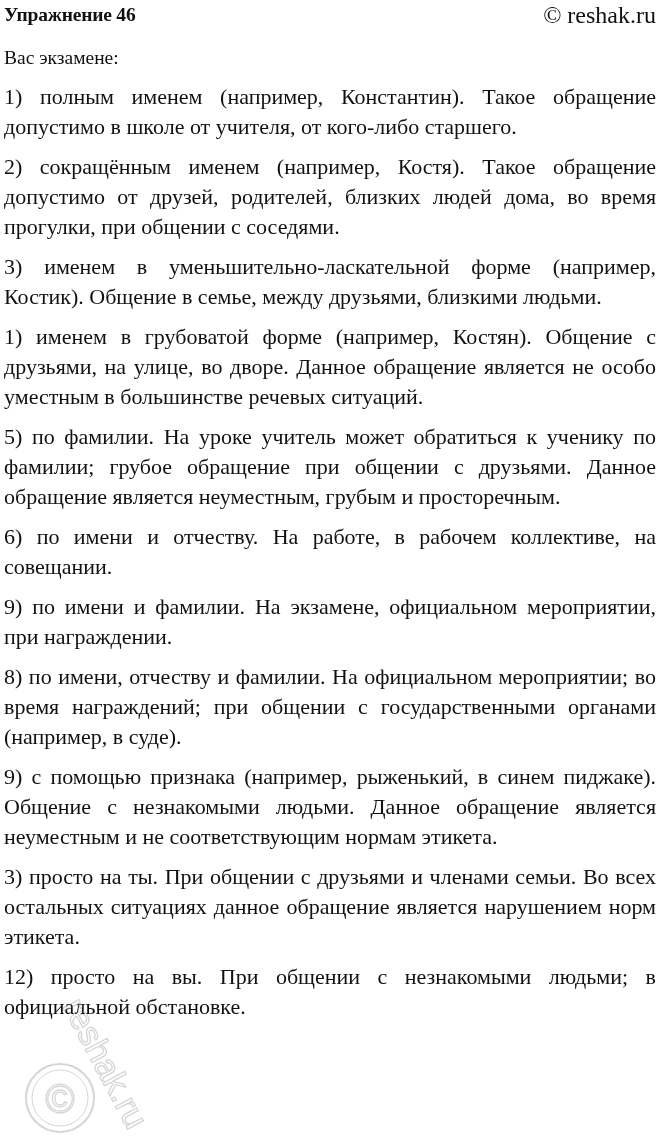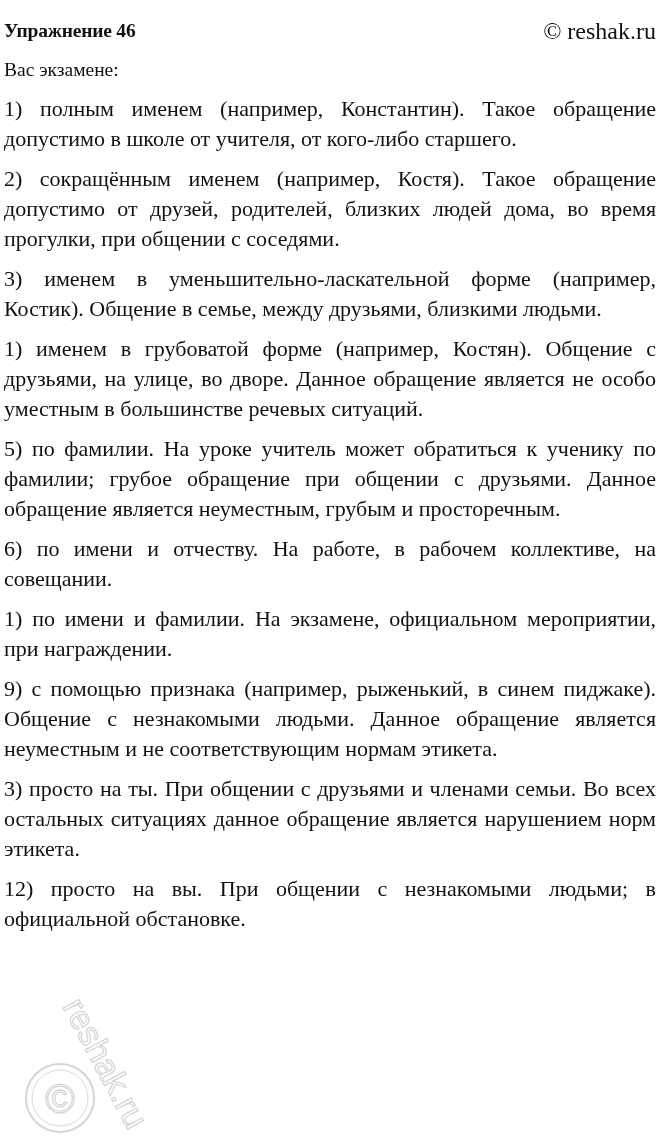--- a/index.html
+++ b/index.html
@@ -17,23 +17,23 @@
     }
     .page {
       position: absolute;
       left: 4px;
       top: 0;
       width: 652px;
     }
     .header {
       display: flex;
       justify-content: space-between;
-      align-items: flex-end;
+      align-items: center;
       height: 30px;
-      margin-top: 12px;
+      margin-top: 0px;
     }
     .title {
       font-weight: bold;
       font-size: 19.5px;
       letter-spacing: -0.2px;
       line-height: 22px;
       margin-top: -1px;
     }
     .copyright {
       font-size: 24px;
@@ -73,21 +73,22 @@
 
   <p class="intro">Вас экзамене:</p>
 
   <div class="item-list">
     <p class="item">1) полным именем (например, Константин). Такое обращение допустимо в школе от учителя, от кого-либо старшего.</p>
     <p class="item">2) сокращённым именем (например, Костя). Такое обращение допустимо от друзей, родителей, близких людей дома, во время прогулки, при общении с соседями.</p>
     <p class="item">3) именем в уменьшительно-ласкательной форме (например, Костик). Общение в семье, между друзьями, близкими людьми.</p>
     <p class="item">1) именем в грубоватой форме (например, Костян). Общение с друзьями, на улице, во дворе. Данное обращение является не особо уместным в большинстве речевых ситуаций.</p>
     <p class="item">5) по фамилии. На уроке учитель может обратиться к ученику по фамилии; грубое обращение при общении с друзьями. Данное обращение является неуместным, грубым и просторечным.</p>
     <p class="item">6) по имени и отчеству. На работе, в рабочем коллективе, на совещании.</p>
-    <p class="item">1) по имени и фамилии. На экзамене, официальном мероприятии, при награждении.</p>
+    <p class="item">9) по имени и фамилии. На экзамене, официальном мероприятии, при награждении.</p>
+    <p class="item">8) по имени, отчеству и фамилии. На официальном мероприятии; во время награждений; при общении с государственными органами (например, в суде).</p>
     <p class="item">9)  с помощью признака (например, рыженький, в синем пиджаке). Общение с незнакомыми людьми. Данное обращение является неуместным и не соответствующим нормам этикета.</p>
     <p class="item">3) просто на ты. При общении с друзьями и членами семьи. Во всех остальных ситуациях данное обращение является нарушением норм этикета.</p>
     <p class="item">12) просто на вы. При общении с незнакомыми людьми; в официальной обстановке.</p>
   </div>
 </div>
 
 <svg class="watermark" viewBox="0 0 140 150" xmlns="http://www.w3.org/2000/svg">
   <circle cx="40" cy="100" r="34" fill="none" stroke="#888" stroke-width="2"></circle>
   <circle cx="40" cy="100" r="28" fill="none" stroke="#888" stroke-width="1"></circle>
   <text x="40" y="115" font-size="40" text-anchor="middle" fill="none" stroke="#888" stroke-width="1.3" font-family="Liberation Sans, sans-serif">©</text>

